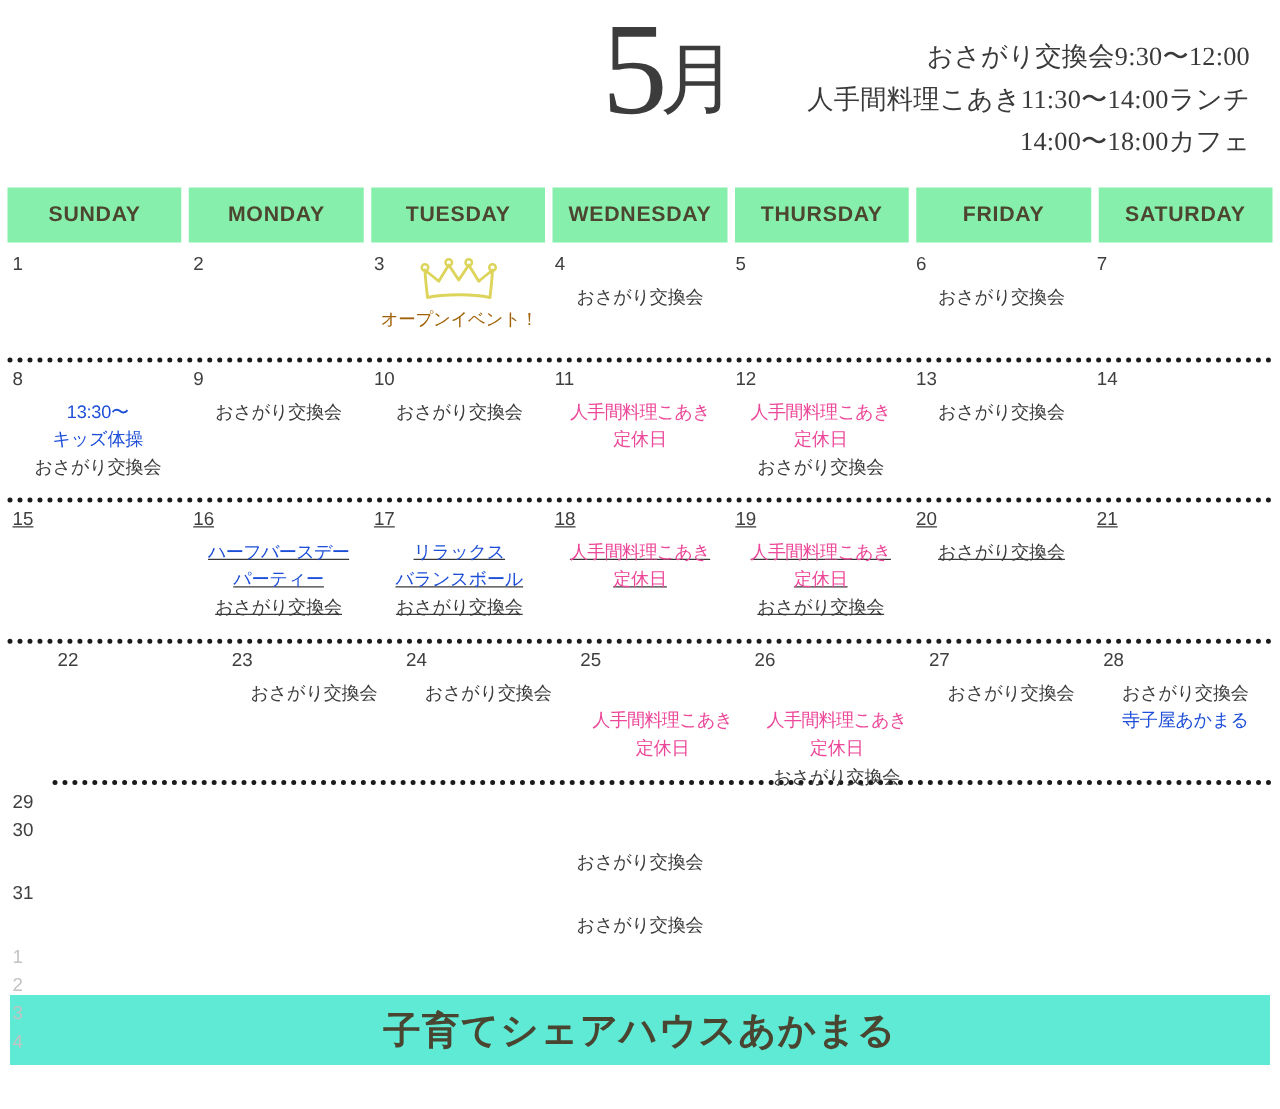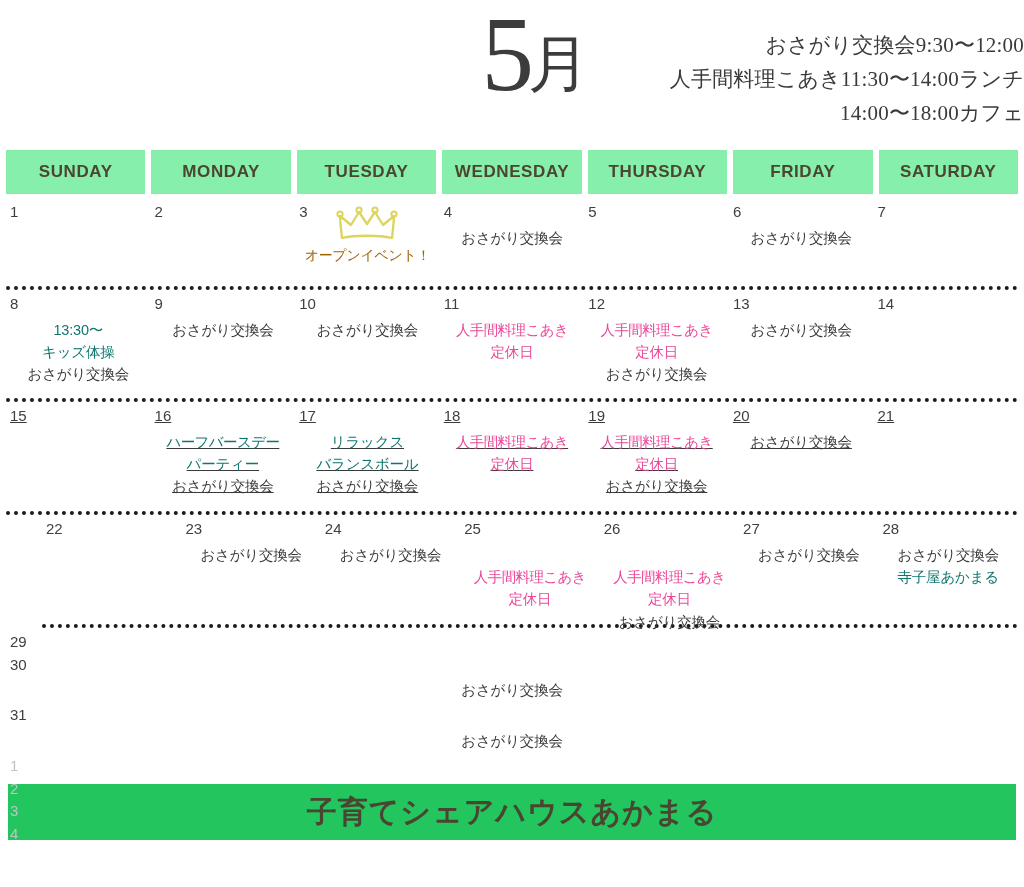--- a/index.html
+++ b/index.html
@@ -45,20 +45,21 @@
     font-size: 62px;
     line-height: 1;
     color: #3c3c3c;
     align-self: flex-end;
     margin-left: -4px;
     margin-bottom: 12px;
   }
   .hours {
     flex: 1;
     text-align: right;
+    padding-right: 24px;
     padding-top: 28px;
     font-family: "Liberation Serif", "DejaVu Serif", serif;
     font-size: 21px;
     line-height: 1.62;
     color: #3a3a3a;
     letter-spacing: 0.2px;
   }
   .hours div { white-space: nowrap; }
 
   
@@ -118,21 +119,21 @@
     margin-top: 6px;
     text-align: center;
   }
   .ev {
     font-size: 14.5px;
     line-height: 1.55;
     white-space: nowrap;
     color: #3a3a3a;
     letter-spacing: -0.2px;
   }
-  .ev.pink  { color: #0f766e; }
+  .ev.pink  { color: #1d4ed8; }
   .ev.teal  { color: #ec4899; }
   .ev.plain { color: #3a3a3a; }
   .ev.tight { letter-spacing: -0.6px; }
 
   
   .crown-wrap {
     display: flex;
     justify-content: center;
     margin-top: -16px;
     height: 40px;
@@ -141,22 +142,22 @@
     text-align: center;
     font-size: 14px;
     color: #a16207;
     letter-spacing: -0.3px;
     margin-top: 2px;
   }
 
   
   .footer-spacer { height: 46px; }
   .footer {
-    margin: 0 8px;
-    background: #22c55e;
+    margin: 12px 8px;
+    background: #5eead4;
     height: 56px;
     display: flex;
     align-items: center;
     justify-content: center;
   }
   .footer-title {
     font-family: "DejaVu Sans", sans-serif;
     font-size: 30px;
     font-weight: bold;
     color: #4a4530;

